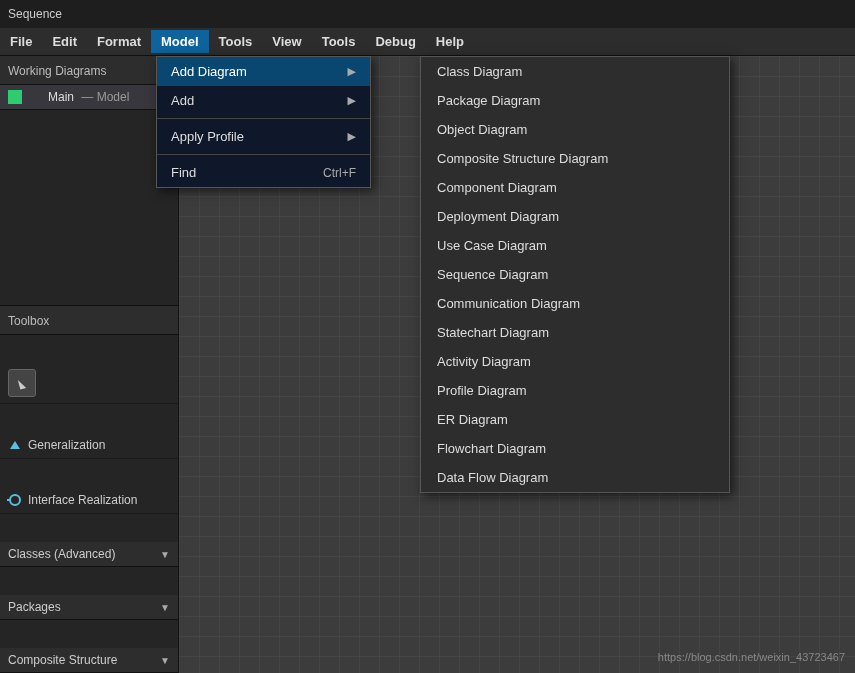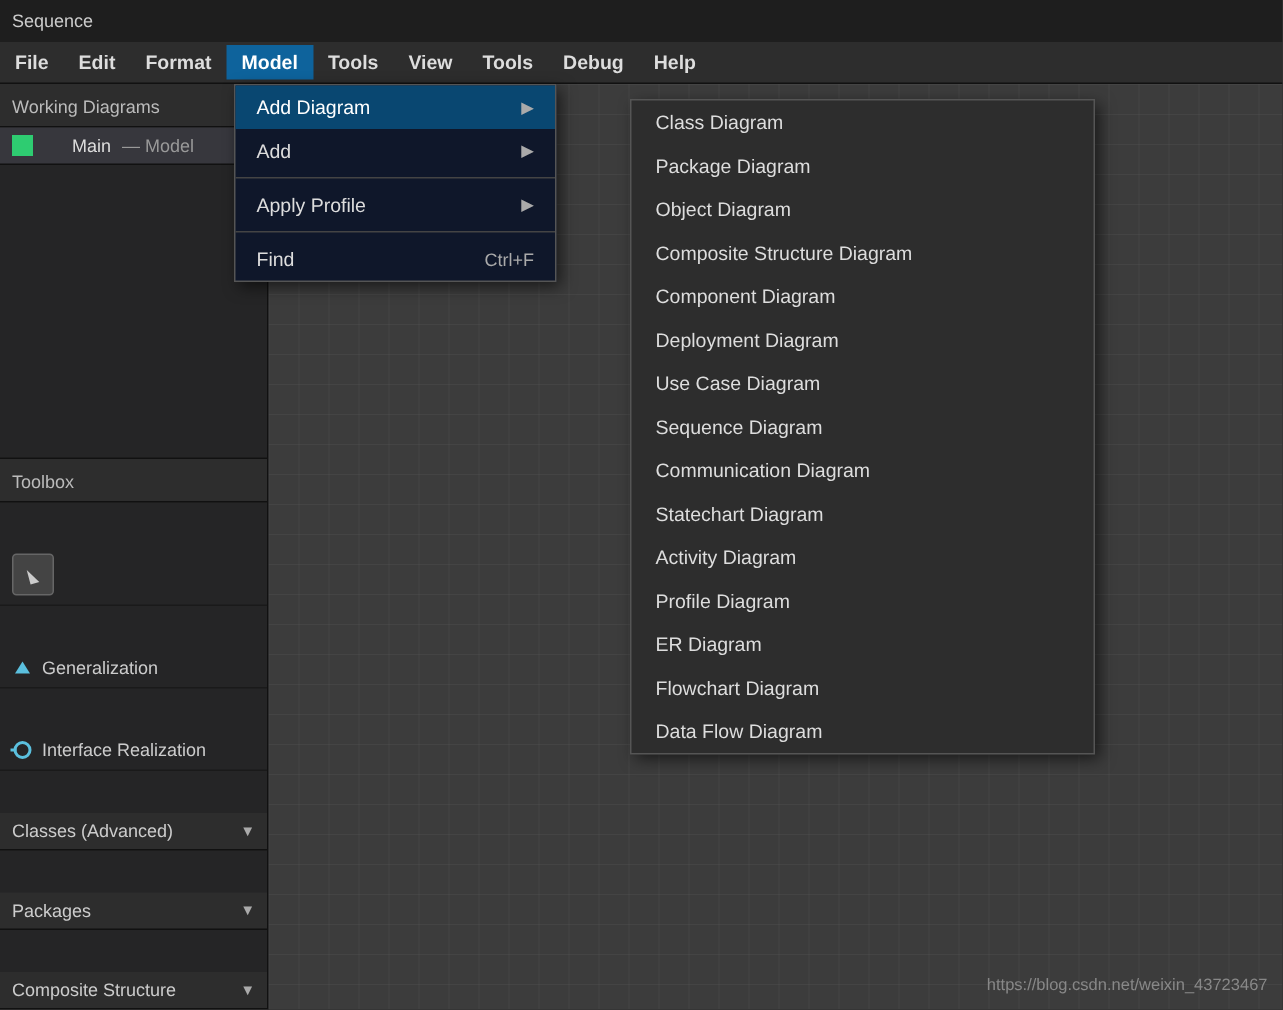--- a/index.html
+++ b/index.html
@@ -212,21 +212,20 @@
     
     #add-diagram-submenu {
       position: absolute;
       top: 56px;
       left: 420px;
       width: 310px;
       background: #2d2d2d;
       border: 1px solid #555;
       box-shadow: 3px 3px 10px rgba(0,0,0,0.6);
       z-index: 101;
-      margin-top: 10px;
     }
 
     .submenu-item {
       padding: 7px 16px;
       font-size: 13px;
       color: #ddd;
       cursor: pointer;
     }
 
     

